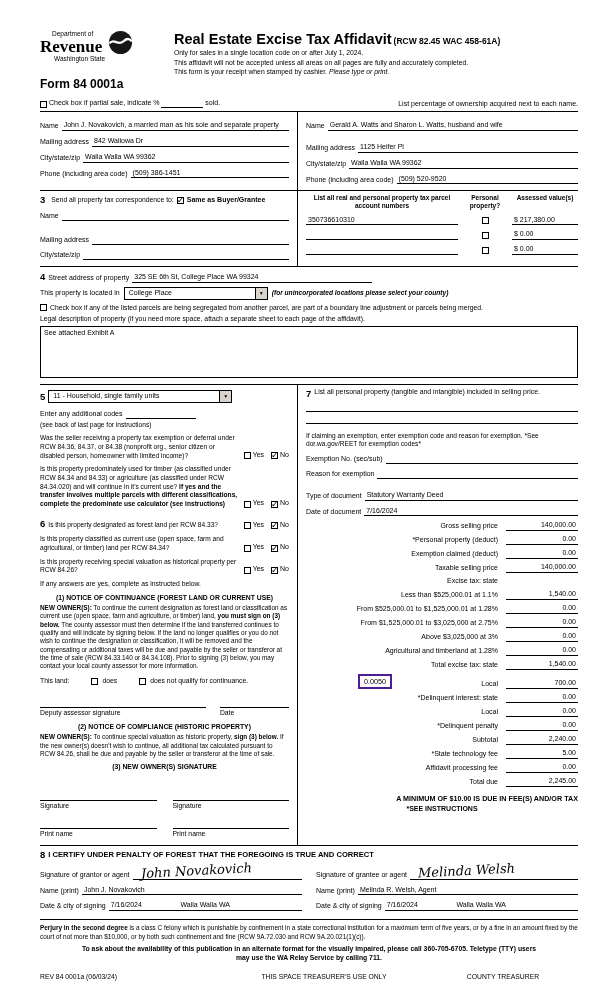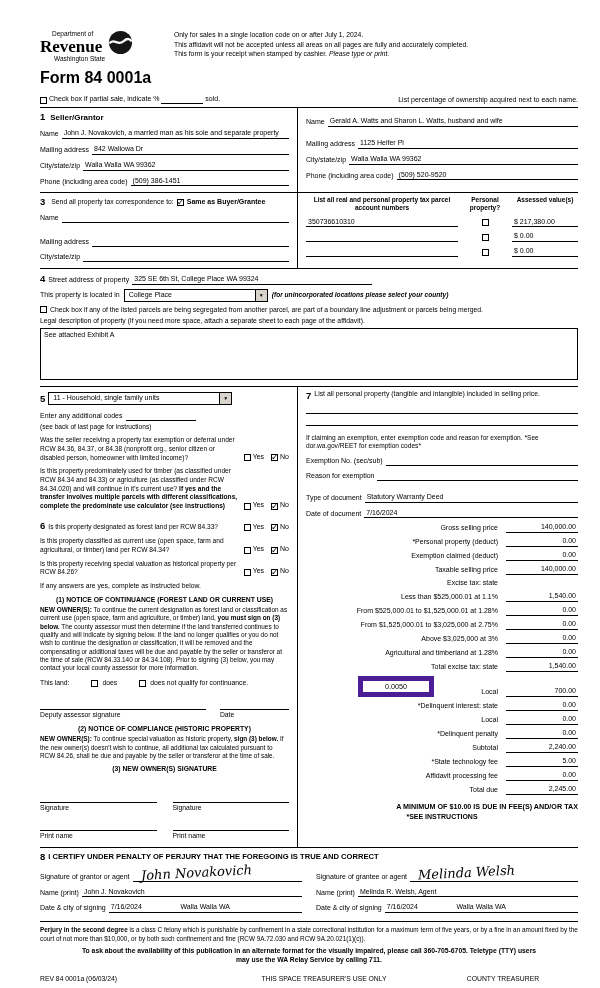--- a/index.html
+++ b/index.html
@@ -7,21 +7,21 @@
   body { font-family:"Liberation Sans", sans-serif; color:#000; }
   .page { width:600px; height:988px; background:#fff; position:relative; padding:30px 22px 0 40px; font-size:7px; line-height:1.25; overflow:hidden; }
 
   
   .hdr { display:flex; gap:16px; padding-bottom:3px; }
   .logo-col { width:118px; flex:none; }
   .logo-row { display:flex; align-items:flex-start; gap:3px; }
   .dept { font-size:6.5px; padding-left:12px; }
   .rev { font-family:"Liberation Serif", serif; font-weight:bold; font-size:17px; line-height:1; }
   .wa { font-size:6.5px; padding-left:14px; }
-  .formno { font-weight:bold; font-size:16px; margin-top:5px; }
+  .formno { font-weight:bold; font-size:12px; margin-top:14px; }
   .title-block { flex:1; }
   .title { font-size:14.5px; font-weight:bold; }
   .title-rcw { font-size:8.5px; font-weight:bold; }
   .note { font-size:6.8px; line-height:1.4; }
 
   
   .cb { display:inline-block; width:7px; height:7px; border:1px solid #000; position:relative; vertical-align:-1px; background:#fff; flex:none; }
   .cb.on::after { content:"✓"; font-family:"DejaVu Sans", sans-serif; position:absolute; left:-1px; top:-3px; font-size:9px; font-weight:bold; }
   .blank { display:inline-block; border-bottom:1px solid #000; height:9px; }
   .secnum { font-weight:bold; font-size:9.5px; margin-right:3px; }
@@ -90,21 +90,21 @@
   .sigcol .blank.full { display:block; width:100%; margin-top:10px; }
   .siglbl { font-size:6.8px; margin-top:1px; }
 
   
   .s7head { display:flex; }
   .s7pp { font-size:6.9px; line-height:1.3; }
   .blankline { border-bottom:1px solid #000; height:12px; }
   .s7ex { margin-top:8px; font-size:6.6px; line-height:1.3; }
   .finlist { margin-top:5px; }
   .finrow { display:flex; align-items:flex-end; margin-top:4.2px; font-size:7px; }
-  .finpre { border:5px solid #4c1d95; padding:1px 22px; margin-left:52px; font-size:7.2px; flex:none; }
+  .finpre { border:2px solid #4c1d95; padding:1px 4px; margin-left:52px; font-size:7.2px; flex:none; }
   .finlbl { flex:1; text-align:right; }
   .finval { width:72px; flex:none; text-align:right; border-bottom:1px solid #000; margin-left:8px; padding:0 2px; min-height:9px; }
   .s7min { font-weight:bold; text-align:right; font-size:7.2px; margin-top:7px; }
   .s7see { font-weight:bold; text-align:center; font-size:7px; margin-top:2px; }
 
   
   .sec8 { border-bottom:1px solid #000; padding:3px 0 8px; }
   .s8head { display:flex; align-items:center; }
   .s8title { font-weight:bold; font-size:7.6px; }
   .s8cols { display:flex; gap:14px; }
@@ -138,42 +138,42 @@
           <div class="wa">Washington State</div>
         </div>
         <svg class="logo-mark" viewBox="0 0 26 26" width="25" height="25" aria-hidden="true">
           <circle cx="13" cy="13" r="12" fill="#161616"></circle>
           <path d="M1.5 14 C6 7.5 11 17.5 16.5 11.5 C20 7.8 23.5 9.5 24.5 12" stroke="#fff" stroke-width="2.4" fill="none"></path>
         </svg>
       </div>
       <div class="formno">Form 84 0001a</div>
     </div>
     <div class="title-block">
+      <div class="title-line">
+        <span class="title">Real Estate Excise Tax Affidavit</span>
+        <span class="title-rcw">(RCW 82.45 WAC 458-61A)</span>
+      </div>
       <div class="note">Only for sales in a single location code on or after July 1, 2024.</div>
       <div class="note">This affidavit will not be accepted unless all areas on all pages are fully and accurately completed.</div>
       <div class="note"><span>This form is your receipt when stamped by cashier. </span><i>Please type or print.</i></div>
     </div>
   </div>
 
   <div class="partial">
     <div class="partial-left">
       <span class="cb"></span>
       <span>Check box if partial sale, indicate %</span>
       <span class="blank" style="width:42px"></span>
       <span>sold.</span>
     </div>
     <div class="partial-right">List percentage of ownership acquired next to each name.</div>
   </div>
 
   <div class="cols">
     <div class="col-l">
-      <div class="sec-head">
-        <span class="secnum">1</span>
-        <span class="sectitle">Seller/Grantor</span>
-      </div>
       <div class="frow">
           <span class="lbl">Name</span>
           <span class="fill">John J. Novakovich, a married man as his sole and separate property</span>
         </div>
       <div class="frow">
           <span class="lbl">Mailing address</span>
           <span class="fill">842 Wallowa Dr</span>
         </div>
       <div class="frow">
           <span class="lbl">City/state/zip</span>
@@ -509,21 +509,21 @@
       </div>
 
       <div class="s7min">A MINIMUM OF $10.00 IS DUE IN FEE(S) AND/OR TAX</div>
       <div class="s7see">*SEE INSTRUCTIONS</div>
     </div>
   </div>
 
   <div class="sec8">
     <div class="s8head">
       <span class="secnum">8</span>
-      <span class="s8title">I CERTIFY UNDER PENALTY OF PERJURY THAT THE FOREGOING IS TRUE AND CORRECT</span>
+      <span class="s8title">I CERTIFY UNDER PENALTY OF FOREST THAT THE FOREGOING IS TRUE AND CORRECT</span>
     </div>
     <div class="s8cols">
       <div class="s8col">
         <div class="s8sigrow">
           <span class="lbl">Signature of grantor or agent</span>
           <span class="sigfill">
               <span class="script">John Novakovich</span>
             </span>
         </div>
         <div class="frow">

